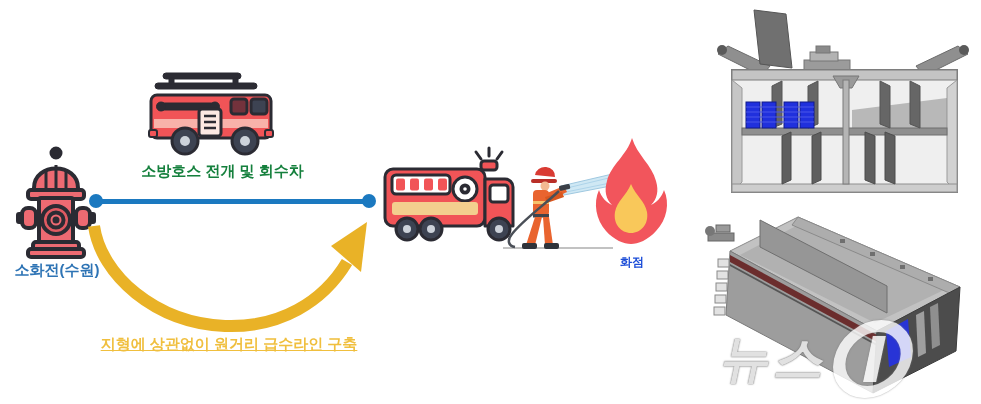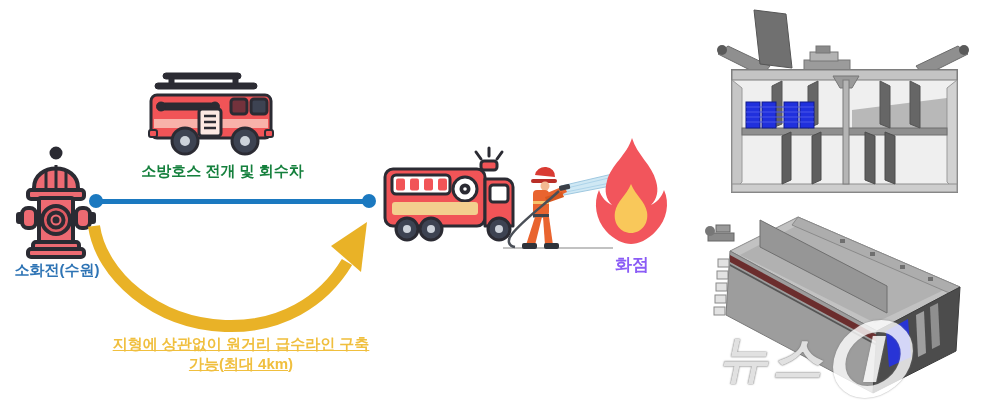--- a/index.html
+++ b/index.html
@@ -3,21 +3,21 @@
 <meta charset="utf-8">
 <style>
   * { margin:0; padding:0; box-sizing:border-box; }
   html,body { background:#ffffff; }
   body { font-family:"Liberation Sans", sans-serif; }
   .stage { position:relative; width:981px; height:404px; background:#ffffff; overflow:hidden; }
   .abs { position:absolute; }
   .label { font-weight:bold; text-align:center; line-height:1.2; }
   .lbl-blue { color:#2e74b5; font-size:15px; }
   .lbl-red { color:#15803d; font-size:15px; }
-  .lbl-fire { color:#8b5cf6; font-size:17px;font-family:Liberation Serif, serif; }
+  .lbl-fire { color:#1d4ed8; font-size:12px;font-family:Liberation Serif, serif; }
   .supply-line { background:#1b79c0; height:5px; border-radius:3px; }
   .supply-dot { width:14px; height:14px; border-radius:50%; background:#1b79c0; }
   .ground-line { height:2px; background:#c2c2c2; }
   .note { color:#f0bf3e; font-size:15px; font-weight:bold; text-align:center; line-height:1.3; }
   .note div { text-decoration:underline; }
   
   .watermark { display:flex; align-items:center; transform:skewX(-12deg); pointer-events:none; }
   .wm-text { font-size:50px; font-weight:800; letter-spacing:4px; color:rgba(255,255,255,0.78);
              text-shadow:0 0 2px rgba(120,120,120,0.85), 0 0 1px rgba(90,90,90,0.9); }
   .wm-badge { width:78px; height:78px; margin-left:4px; border-radius:50%;
@@ -134,23 +134,22 @@
     </g>
   </svg>
   <div class="abs label lbl-fire" style="left:599px; top:255px; width:66px;">화점</div>
 
   <svg class="abs" style="left:85px; top:220px;" width="292" height="116" viewBox="0 0 292 116">
     <g>
       <path d="M9,6 C16,55 70,103 140,106 C195,108 238,82 262,42" stroke="#e9b227" stroke-width="12" fill="none"></path>
       <polygon points="282,2 246,26 276,52" fill="#e9b227"></polygon>
     </g>
   </svg>
-  <div class="abs note" style="left:95px; top:334px; width:292px;">
+  <div class="abs note" style="left:83px; top:334px; width:292px;">
     <div>지형에 상관없이 원거리 급수라인 구축</div>
-    <div>가능(최대 4km)</div>
   </div>
 
   <svg class="abs" style="left:712px; top:2px;" width="262" height="196" viewBox="0 0 262 196">
     <g>
 
       <polygon points="6,52 16,44 58,64 50,74" fill="#8f8f8f" stroke="#6b6b6b"></polygon>
       <circle cx="10" cy="48" r="5" fill="#5a5a5a"></circle>
       <polygon points="256,52 246,44 204,64 212,74" fill="#8f8f8f" stroke="#6b6b6b"></polygon>
       <circle cx="252" cy="48" r="5" fill="#5a5a5a"></circle>
 

